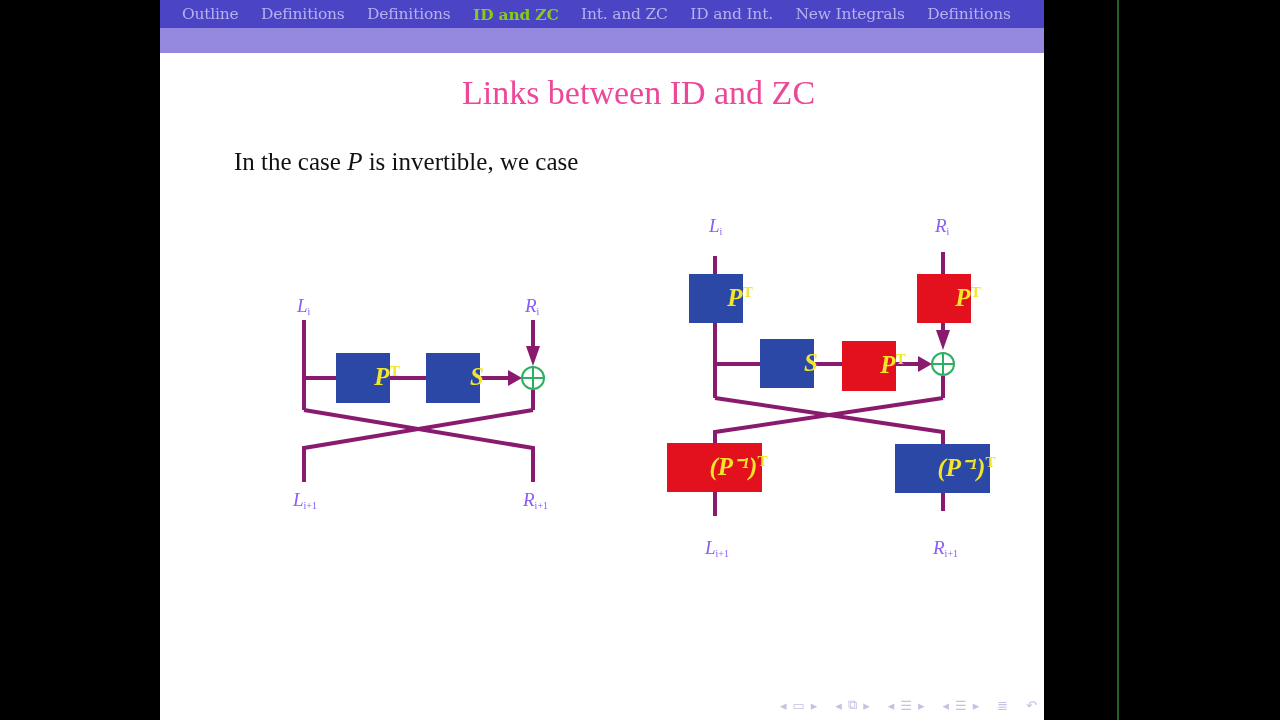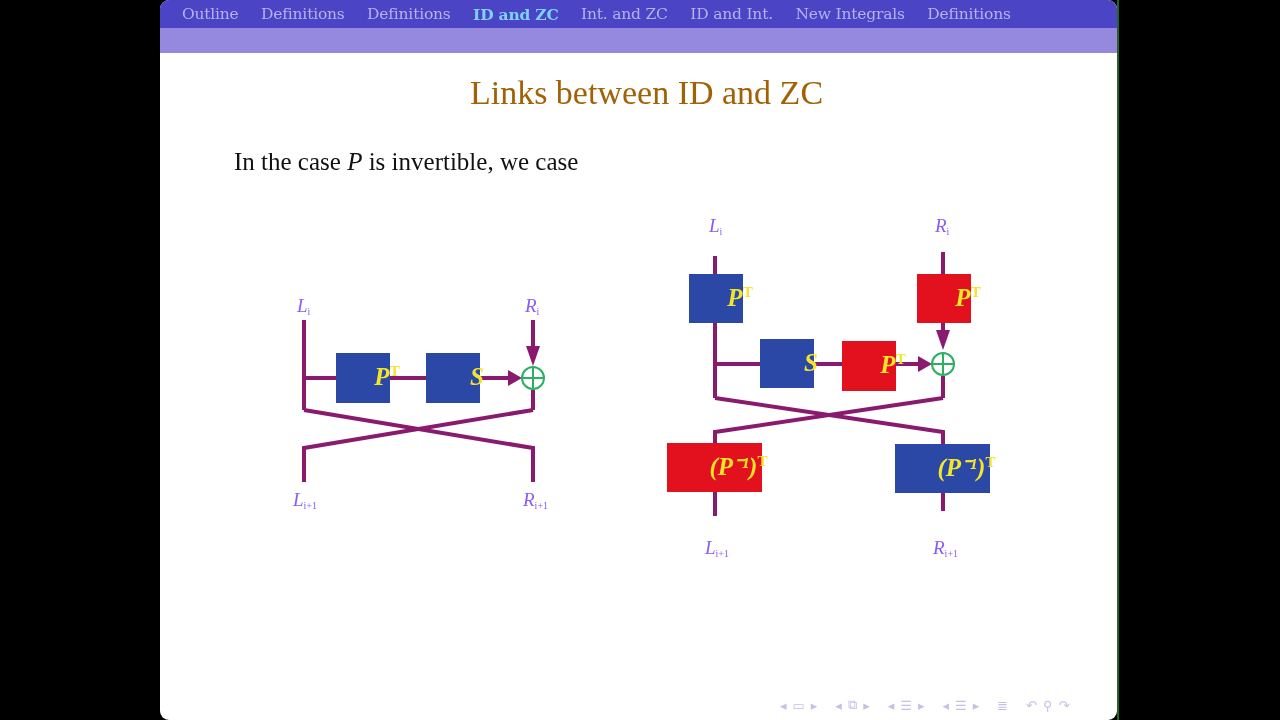--- a/index.html
+++ b/index.html
@@ -1,36 +1,36 @@
 <!DOCTYPE html>
 <html><head>
   <meta charset="utf-8">
   <style>
     html, body { margin: 0; padding: 0; }
     body {
       width: 1280px; height: 720px; background: #000; position: relative; overflow: hidden;
       font-family: "DejaVu Serif", "Liberation Serif", serif;
     }
     .slide {
-      position: absolute; left: 160px; top: 0; width: 957px; height: 720px; background: #fff; overflow: hidden; border-radius: 9px;
+      position: absolute; left: 160px; top: 0; width: 884px; height: 720px; background: #fff; overflow: hidden;
     }
     .slide-edge { position: absolute; left: 1117px; top: 0; width: 2px; height: 720px; background: #3fb64a; opacity: 0.55; }
     .nav {
       position: absolute; left: 0; top: 0; width: 957px; height: 28px; background: #4b44c5;
       display: flex; align-items: center; padding-left: 22px; box-sizing: border-box;
     }
     .nav-item {
       color: #b6b2ee; font-size: 15.5px; margin-right: 22.5px; white-space: nowrap; cursor: pointer;
       font-family: "DejaVu Serif", serif; letter-spacing: -0.2px;
     }
-    .nav-item.active { color: #7dd3fc; font-weight: bold; }
+    .nav-item.active { color: #84cc16; font-weight: bold; }
     .subnav { position: absolute; left: 0; top: 28px; width: 957px; height: 25px; background: #9488df; }
     .title {
-      position: absolute; left: 8px; top: 74px; width: 957px; text-align: center;
-      color: #a16207; font-size: 34px; font-family: "Liberation Serif", serif;
+      position: absolute; left: 0; top: 74px; width: 957px; text-align: center;
+      color: #ec4899; font-size: 34px; font-family: "Liberation Serif", serif;
     }
     .body-text {
       position: absolute; left: 74px; top: 148px; color: #111; font-size: 25px; font-family: "Liberation Serif", serif;
     }
     .body-text .var { font-style: italic; }
     .diagram { position: absolute; left: 0; top: 0; }
     .caption {
       position: absolute; left: 277px; top: 592px; font-size: 24px; color: #111; font-family: "Liberation Serif", serif;
       white-space: nowrap;
     }

